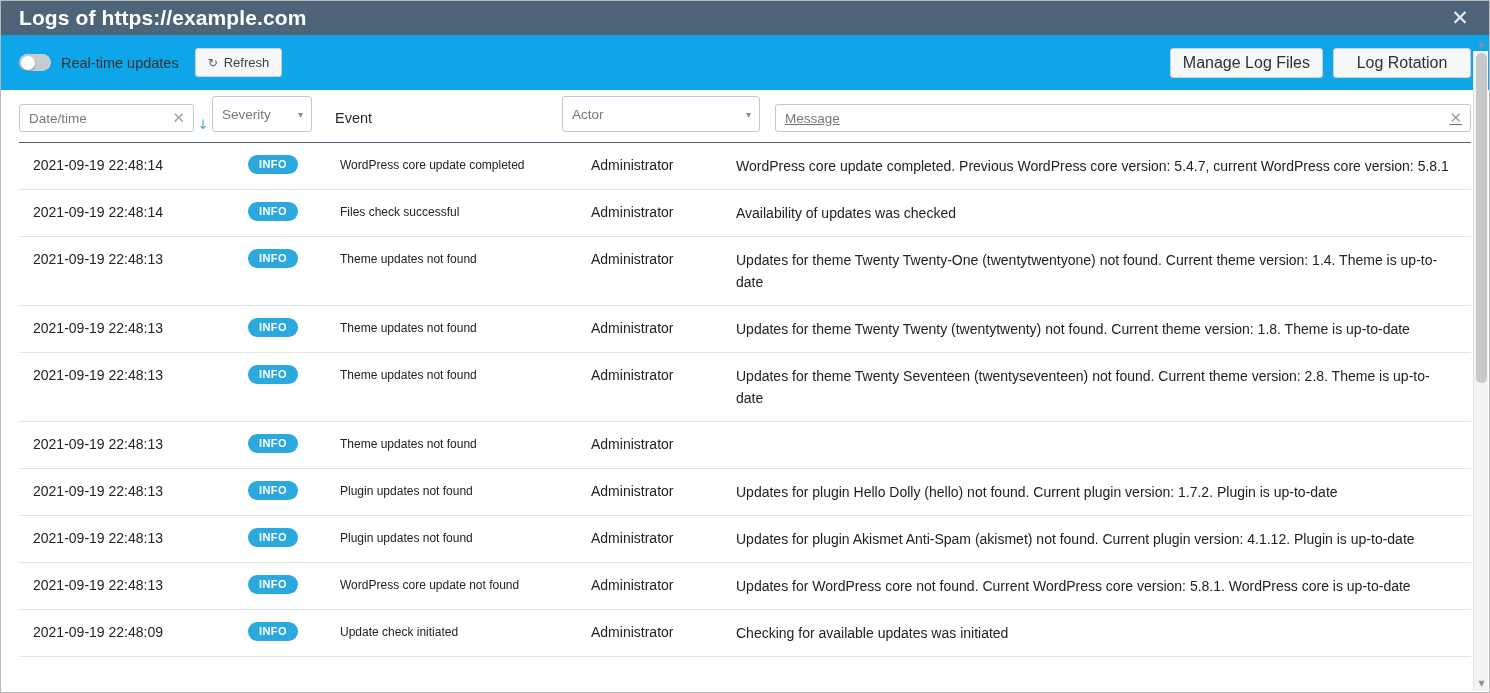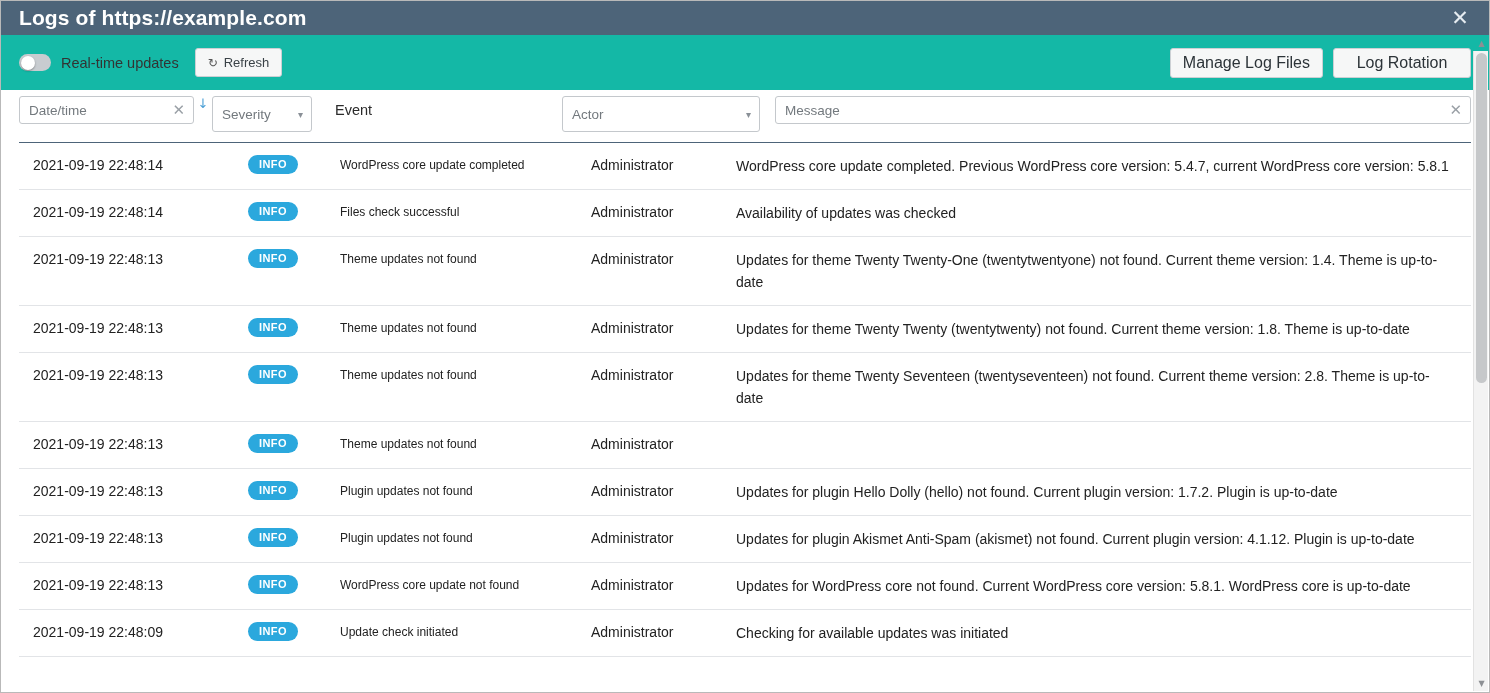--- a/index.html
+++ b/index.html
@@ -43,21 +43,21 @@
     cursor: pointer;
     font-family: "DejaVu Sans", sans-serif;
   }
   
   .toolbar {
     height: 55px;
     flex: 0 0 auto;
     display: flex;
     align-items: center;
     padding: 0 18px 0 18px;
-    background: #14b8a6;
+    background: #0ea5e9;
   }
   .toggle {
     width: 32px; height: 17px;
     border-radius: 9px;
     background: #c8ccd0;
     position: relative;
     cursor: pointer;
     flex: 0 0 auto;
   }
   .toggle .knob {
@@ -103,21 +103,21 @@
   .toolbar .right {
     margin-left: auto;
     display: flex;
     gap: 10px;
   }
   .btn-wide { min-width: 138px; height: 30px; font-size: 16px; }
   
   .filters {
     flex: 0 0 auto;
     display: flex;
-    align-items: flex-start;
+    align-items: flex-end;
     padding: 6px 18px 10px 18px;
     gap: 0;
   }
   .input-box {
     height: 28px;
     border: 1px solid #c4c8cc;
     border-radius: 3px;
     background: #fff;
     display: flex;
     align-items: center;
@@ -167,21 +167,21 @@
   .f-event-label {
     width: 250px;
     padding-left: 23px;
     font-size: 14.5px;
     color: #2b2b2b;
     display: flex;
     align-items: center;
     height: 28px;
   }
   .f-actor { width: 198px; }
-  .f-message { flex: 1; margin-left: 15px; }
+  .f-message { flex: 1; margin-left: 15px; text-decoration: underline; }
   
   .table-wrap {
     flex: 1 1 auto;
     overflow: hidden;
     border-top: 1px solid #4d6479;
     margin: 0 18px 0 18px;
     position: relative;
   }
   .row {
     display: flex;

